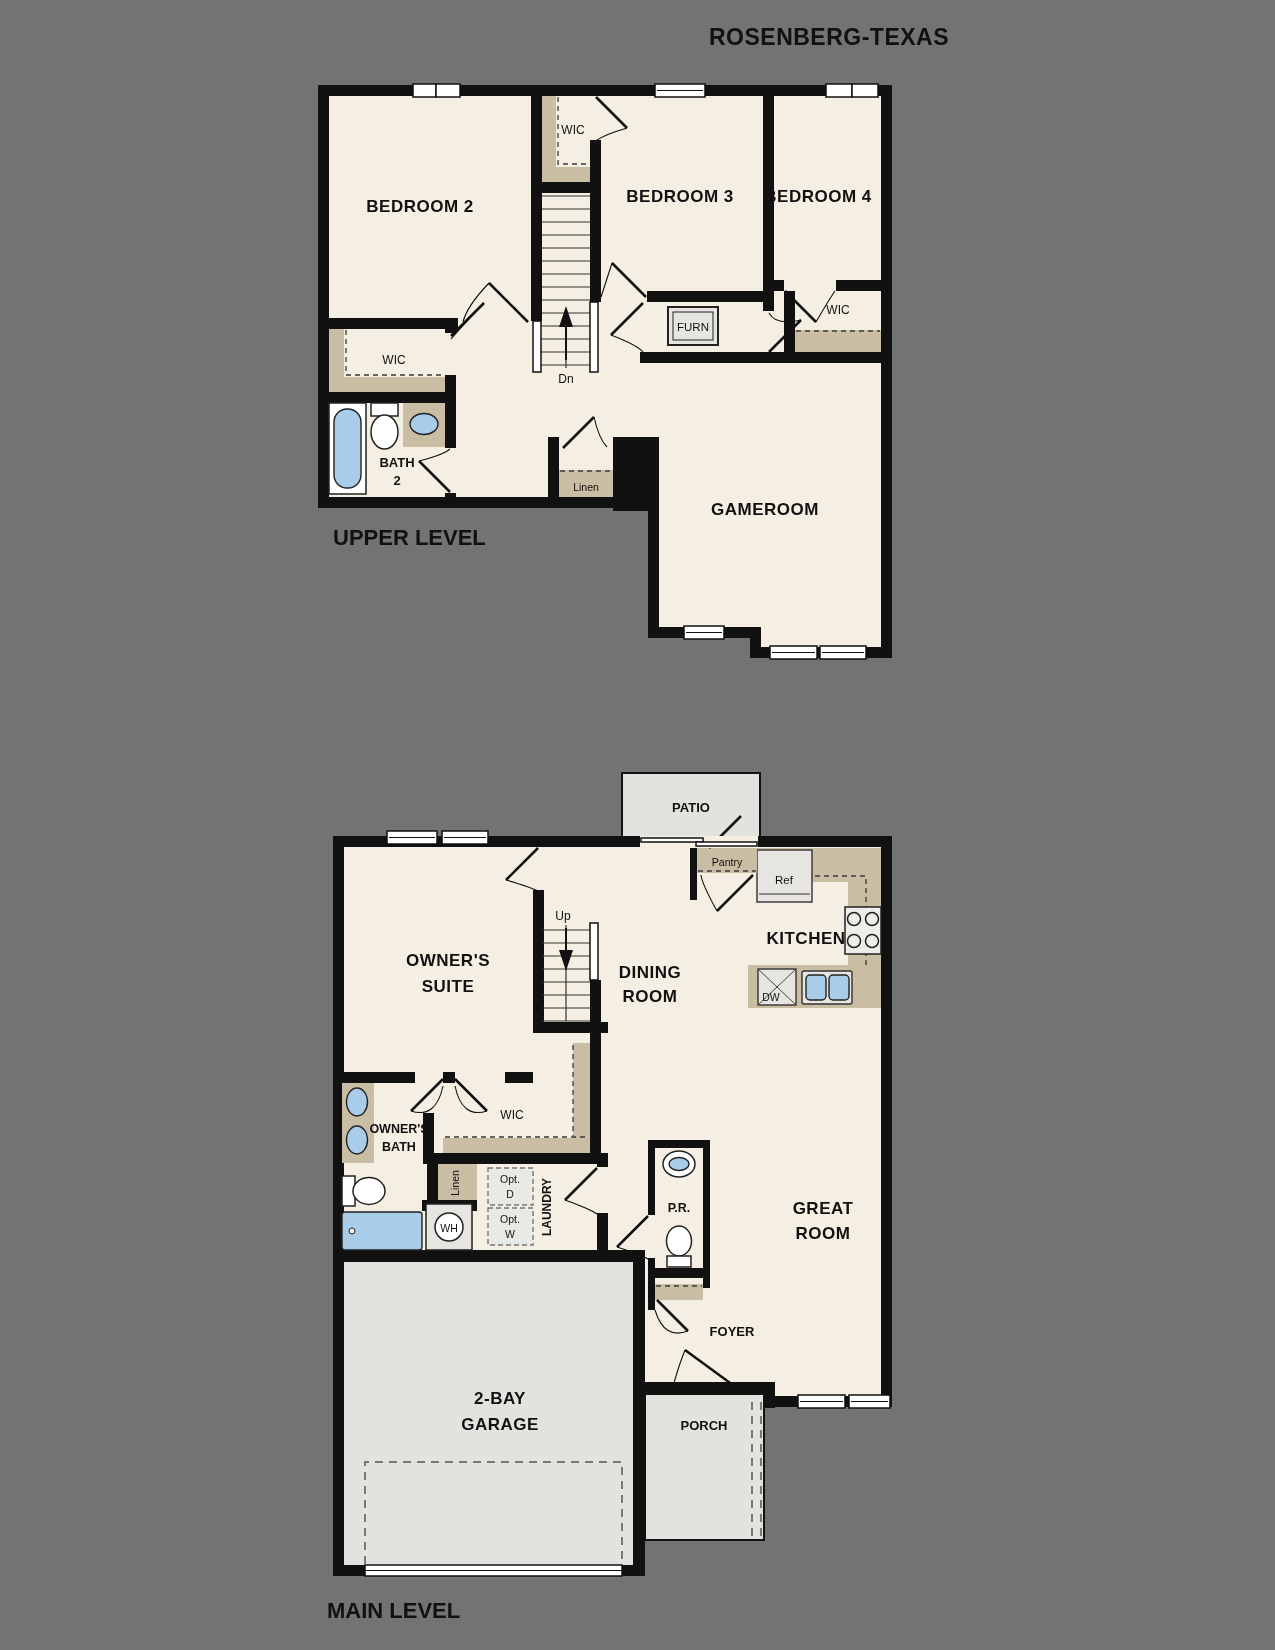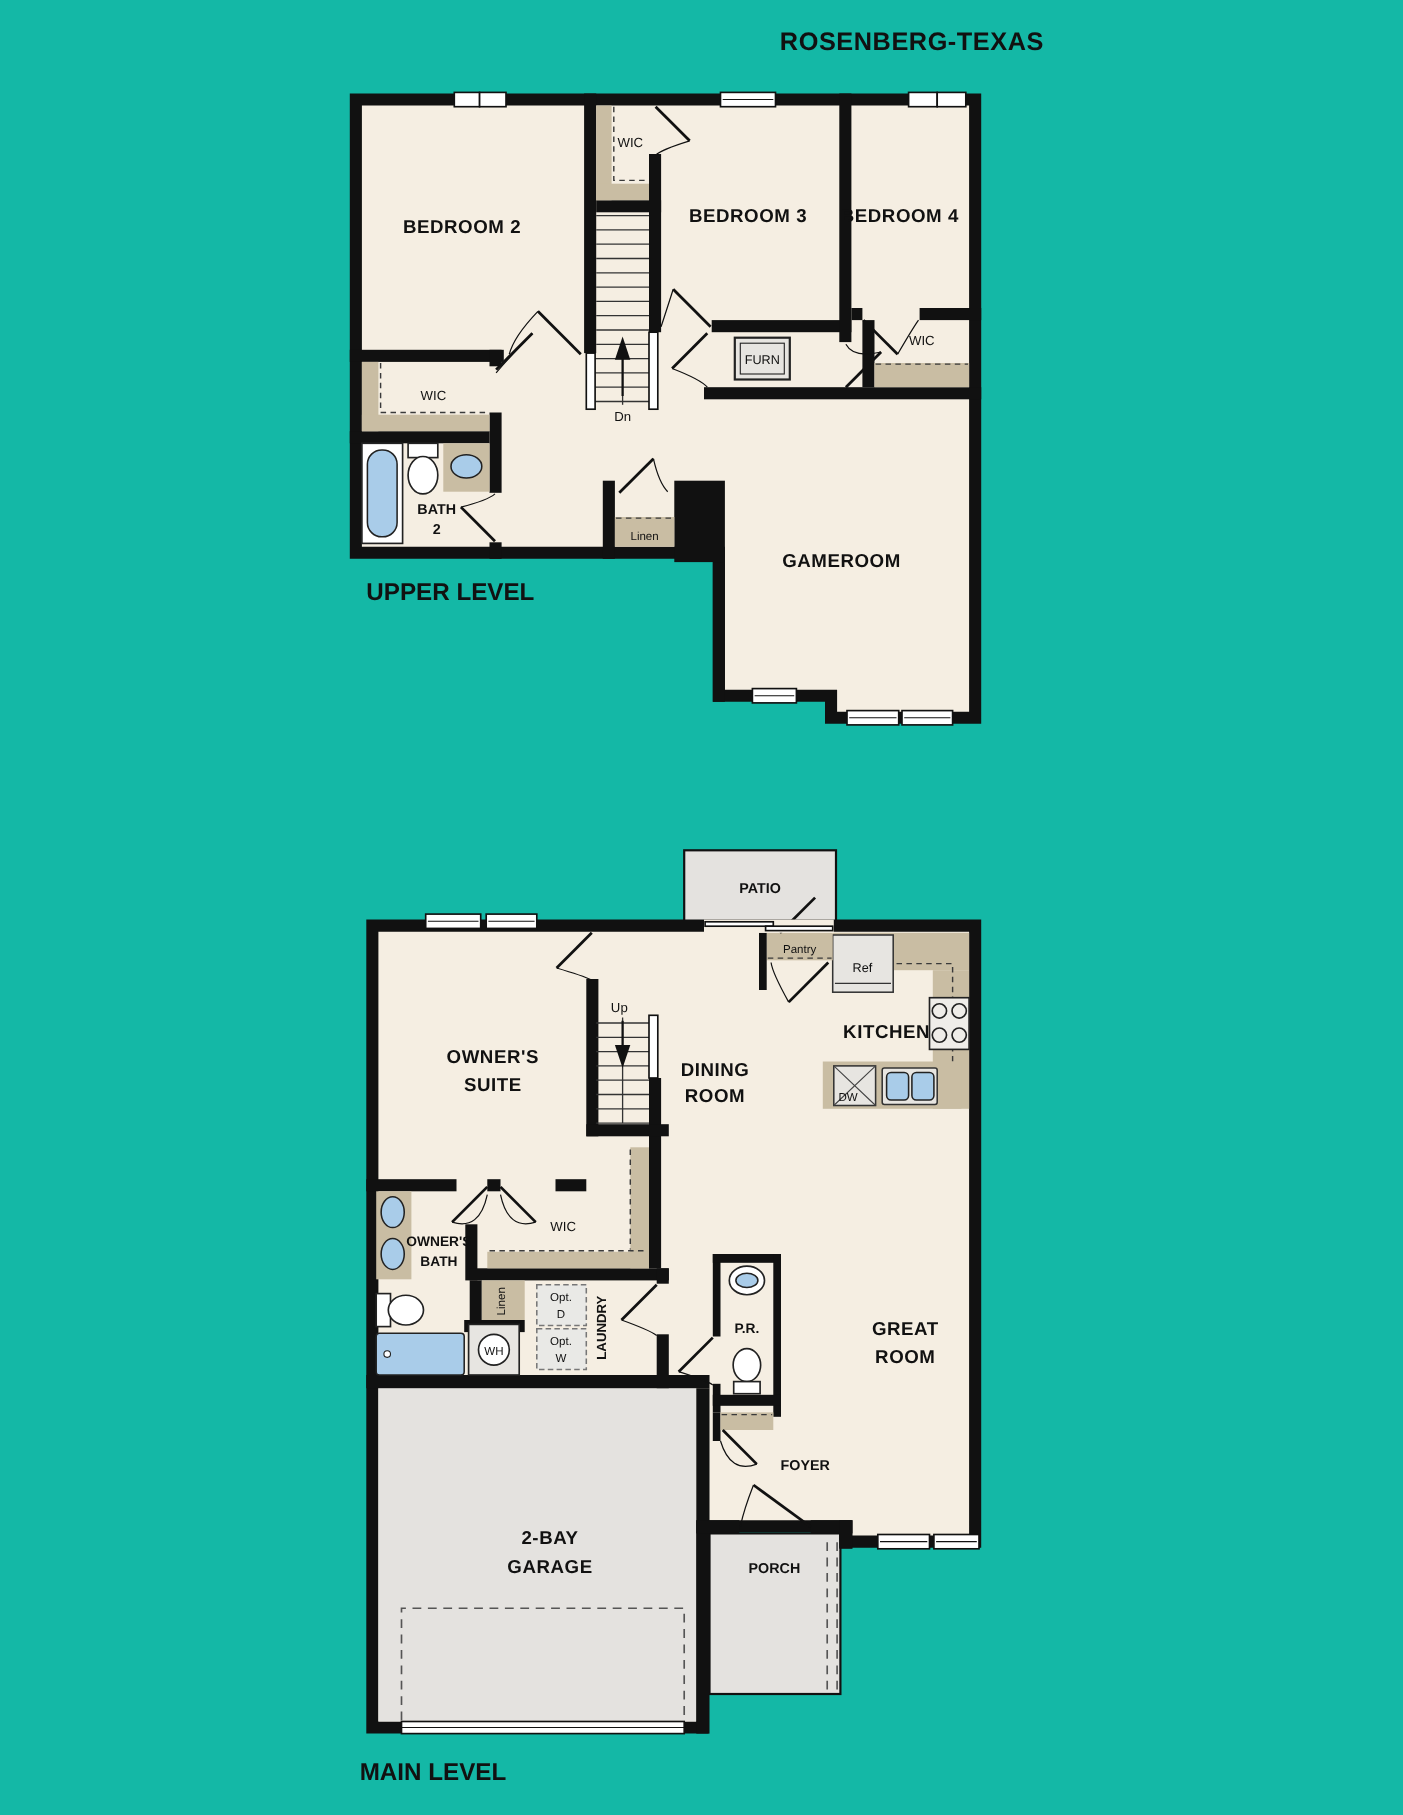--- a/index.html
+++ b/index.html
@@ -1,16 +1,16 @@
 <!DOCTYPE html>
 <html><head>
 <meta charset="utf-8">
 <style>
   html,body { margin:0; padding:0; background:#ffffff; }
-  #canvas { position:relative; width:1275px; height:1650px; background:#14b8a6; margin:0 auto; overflow:hidden; }
+  #canvas { position:relative; width:1275px; height:1650px; background:#737373; margin:0 auto; overflow:hidden; }
   svg { position:absolute; left:0; top:0; }
   text { font-family:"Liberation Sans", sans-serif; fill:#111111; }
   .room-fill { fill:#f5eee2; stroke:#111111; stroke-width:11; }
   .wall  { fill:#111111; }
   .shelf { fill:#c9bda3; }
   .dash  { fill:none; stroke:#3a3a3a; stroke-width:1.3; stroke-dasharray:5 4; }
   .optdash { fill:#e9e9e6; stroke:#777777; stroke-width:1.4; stroke-dasharray:5 3; }
   .gar-dash { fill:none; stroke:#555555; stroke-width:1.5; stroke-dasharray:8 6; }
   .win  { fill:#ffffff; stroke:#111111; stroke-width:1.5; }
   .winline { fill:none; stroke:#111111; stroke-width:1; }

